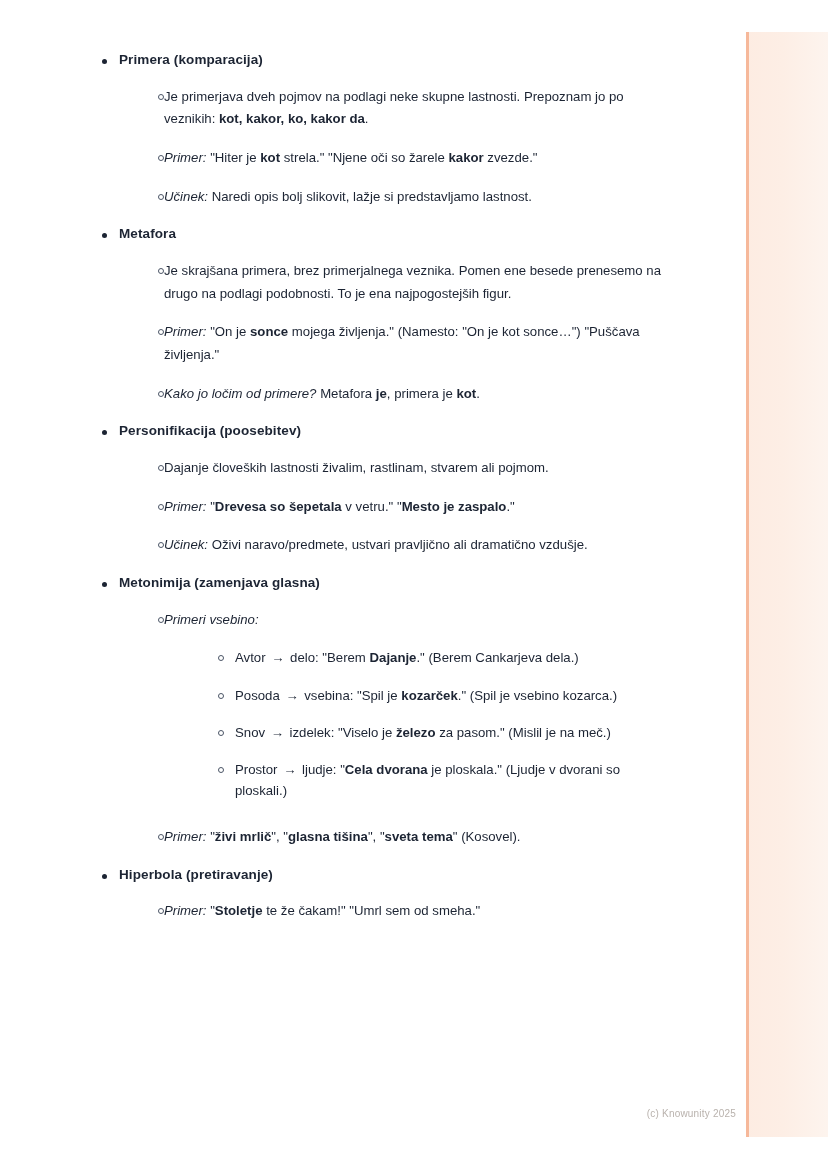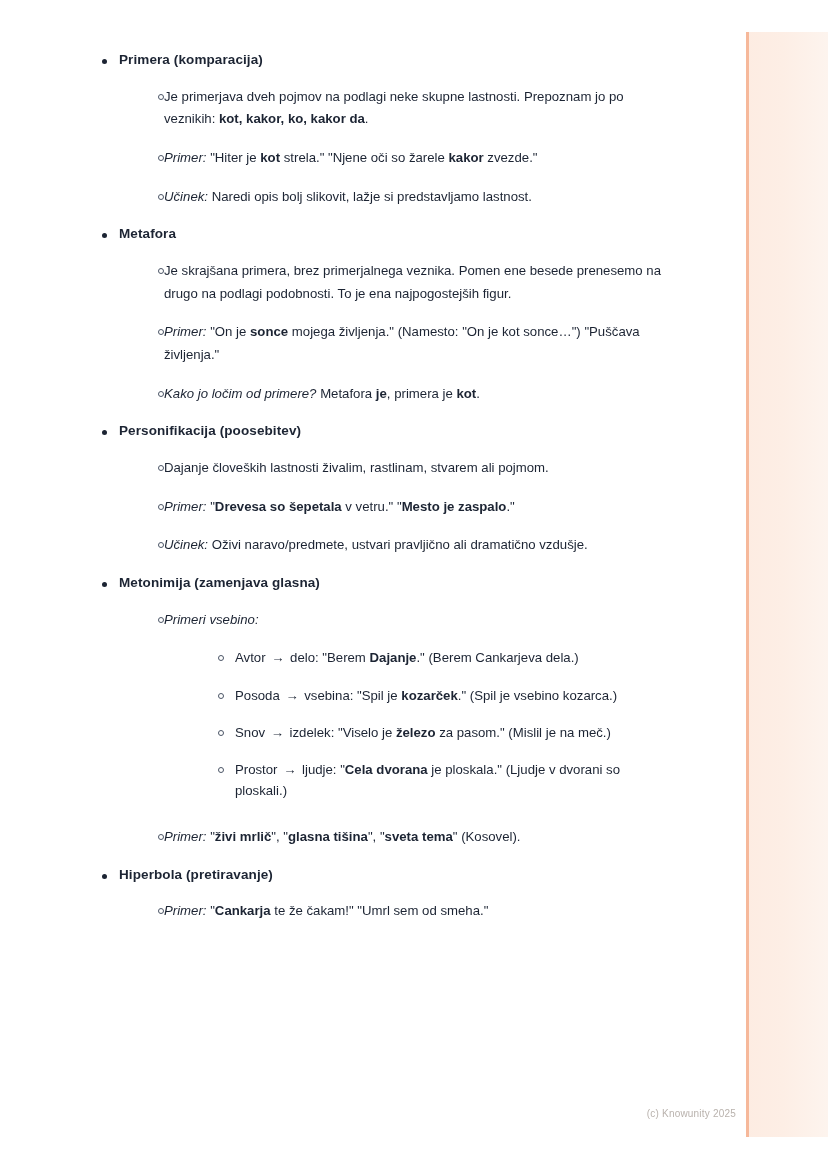--- a/index.html
+++ b/index.html
@@ -253,21 +253,21 @@
       </li>
       <li class="l1">
         <div class="row">
           <span class="bullet"></span>
           <span class="heading">Hiperbola (pretiravanje)</span>
         </div>
         <ul class="l2-list">
           <li class="l2">
             <span class="ring"></span>
             <div style="flex: 1 1 auto;">
-              <div class="text"><i>Primer:</i> "<b>Cankarja</b> te že čakam!" "Umrl sem od smeha."</div>
+              <div class="text"><i>Primer:</i> "<b>Stoletje</b> te že čakam!" "Umrl sem od smeha."</div>
             </div>
           </li>
         </ul>
       </li>
     </ul>
 </div>
 
 <div class="credit">(c) Knowunity 2025</div>
 
 </body></html>

